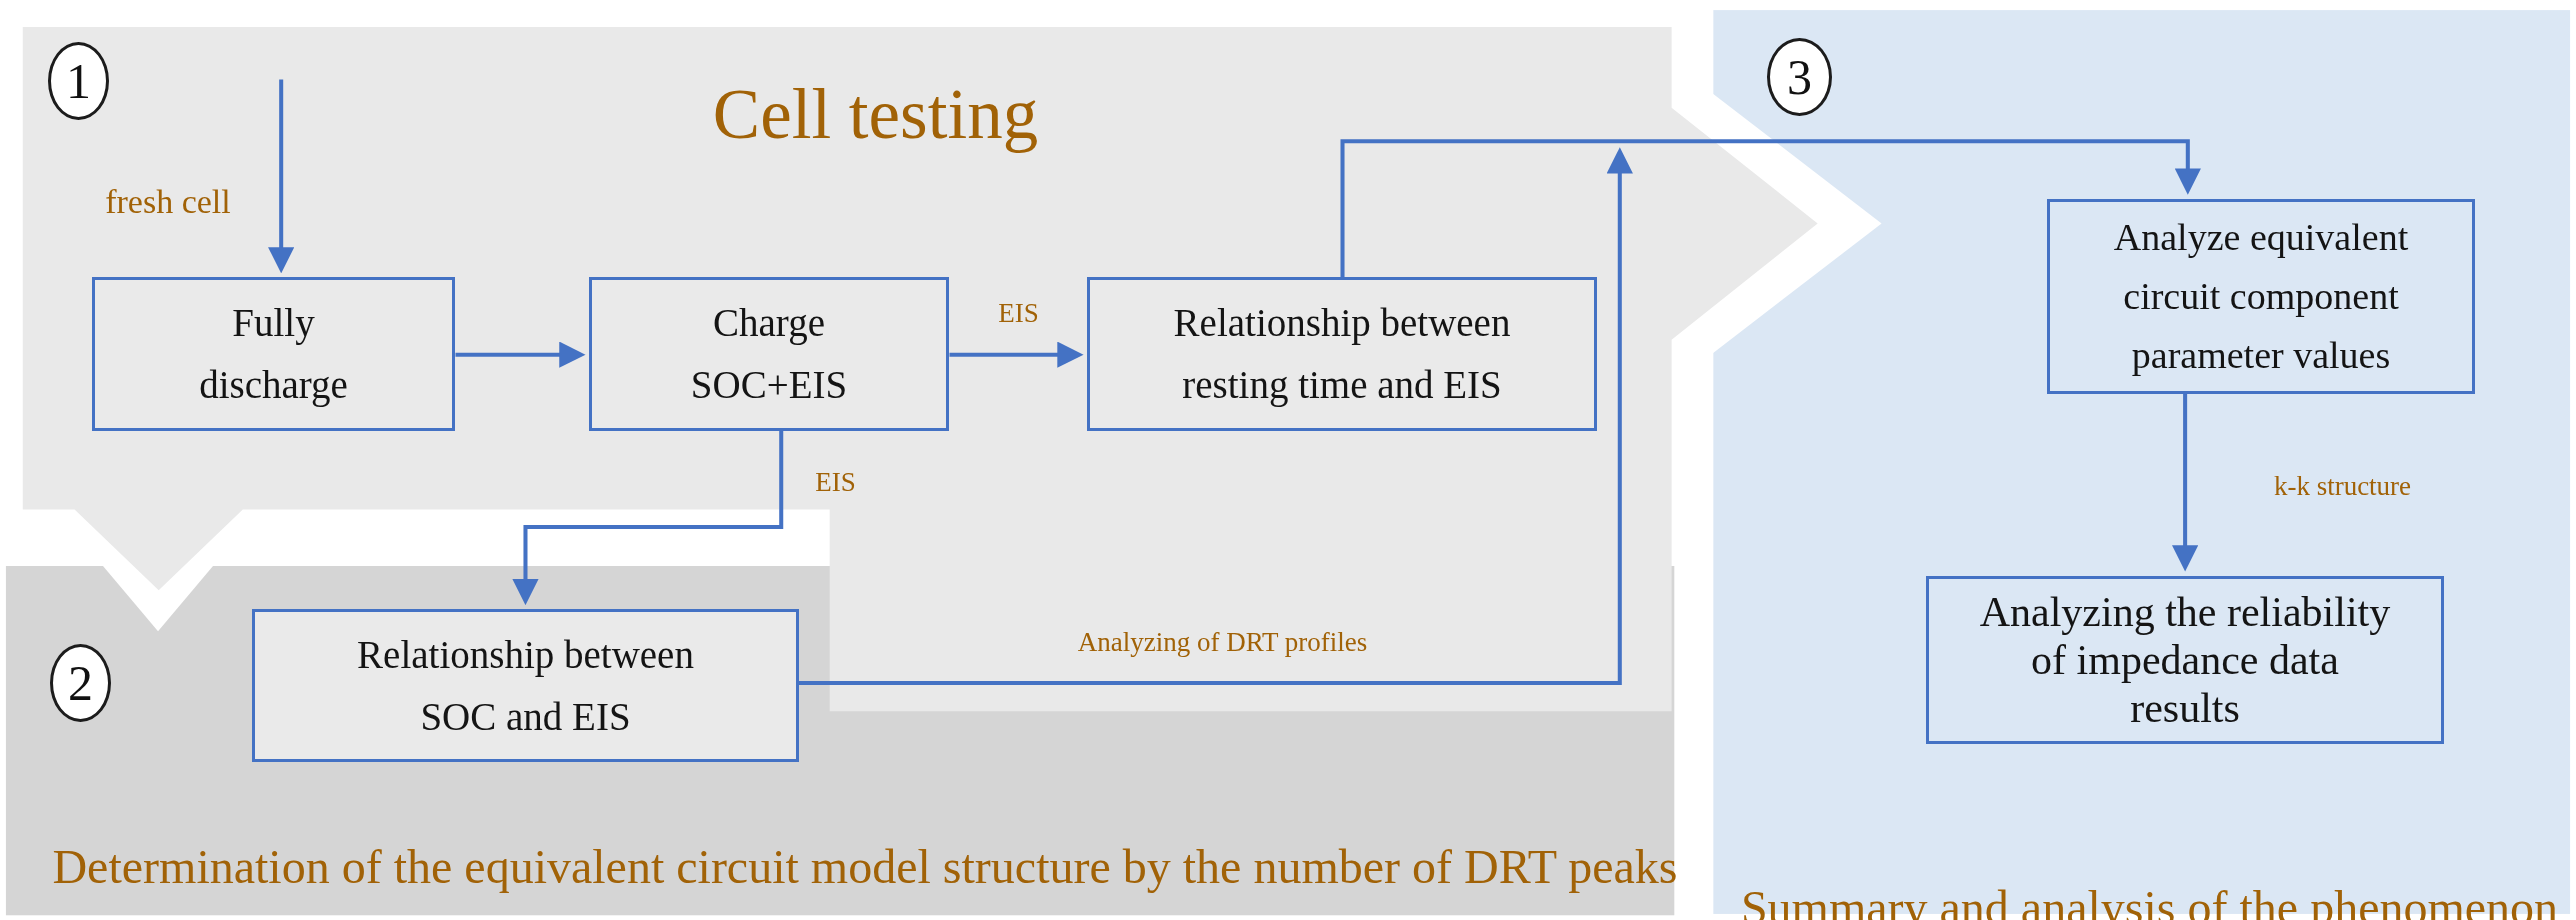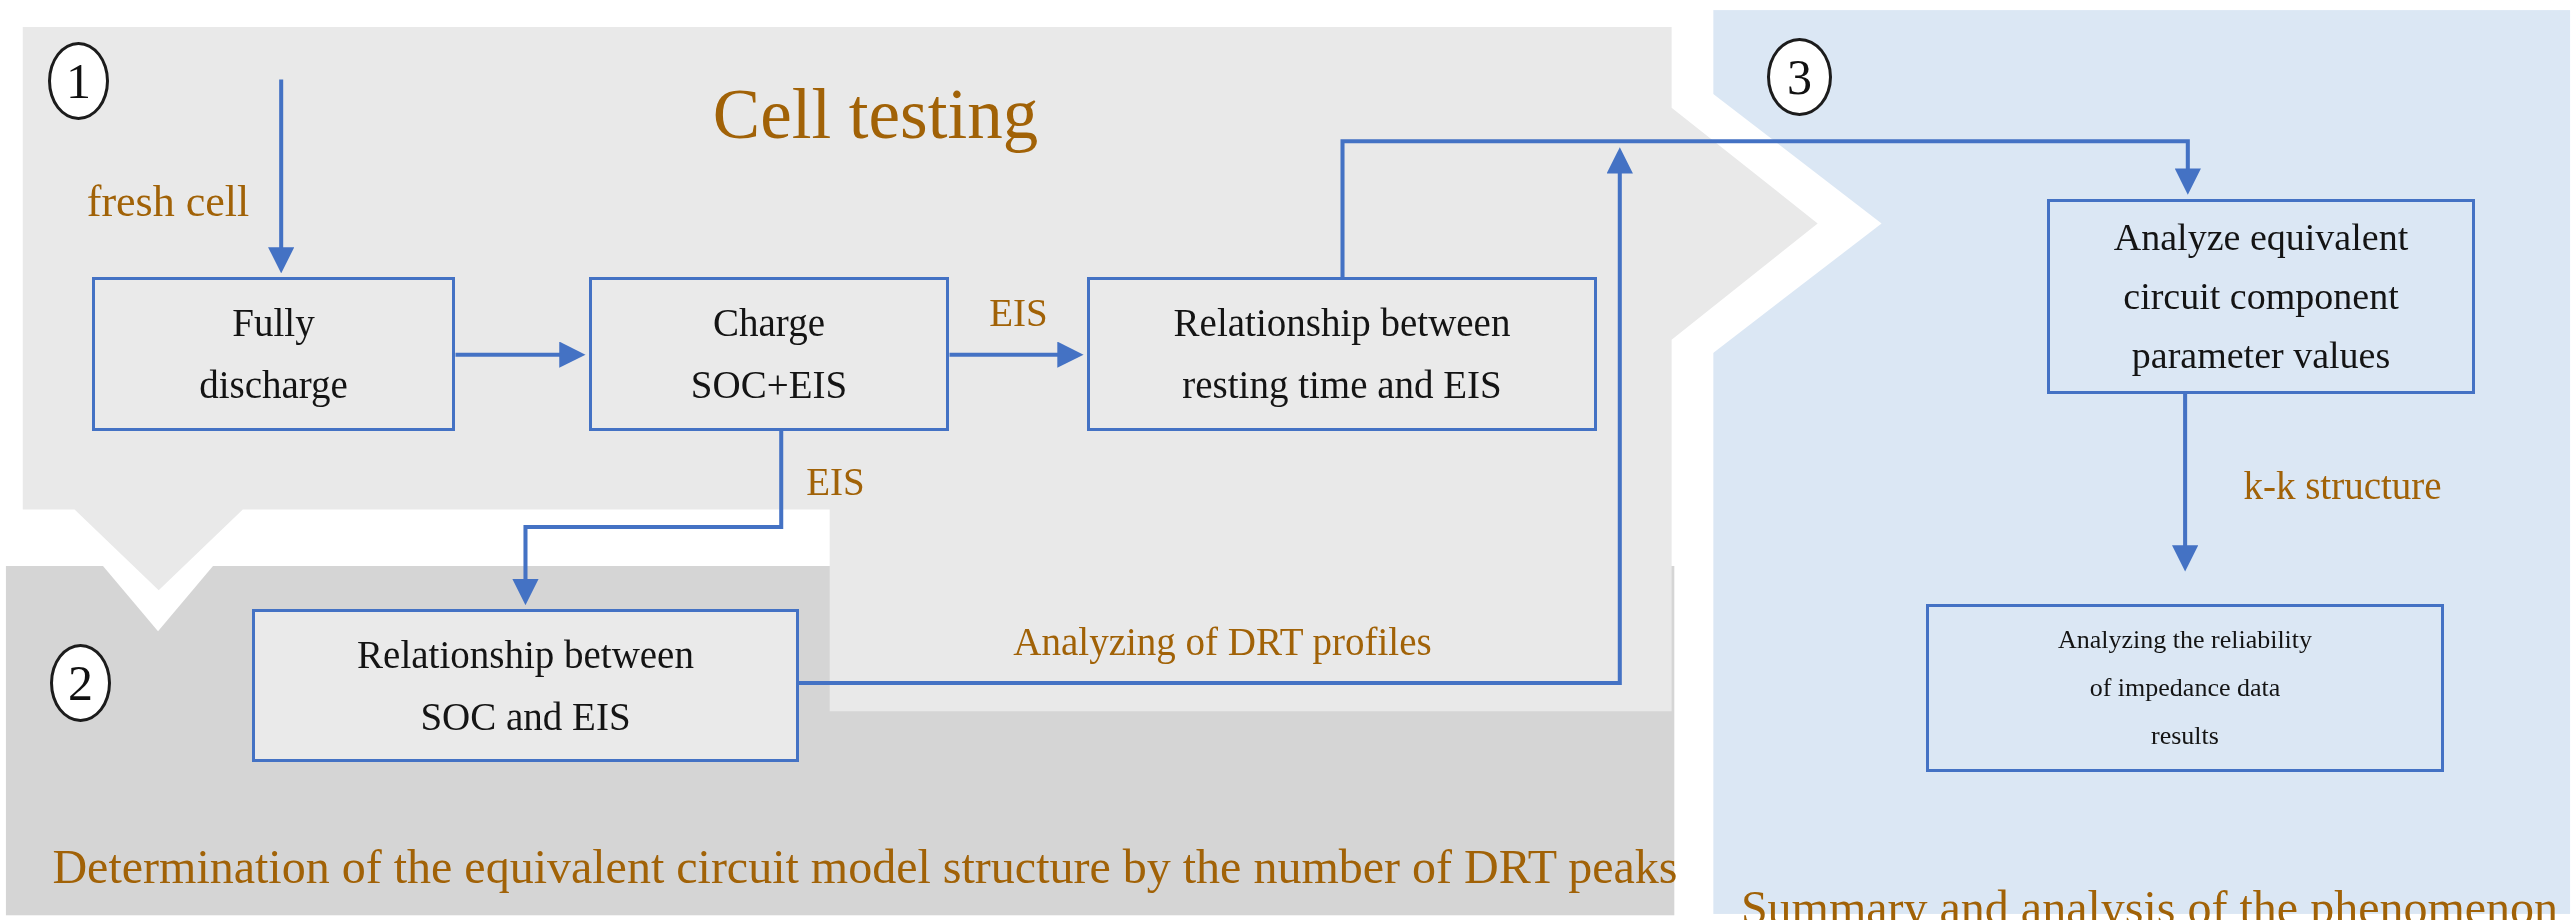--- a/index.html
+++ b/index.html
@@ -10,21 +10,21 @@
        text-align:center;white-space:pre-line;color:#a16207;}
   .box{position:absolute;box-sizing:border-box;border:3.4px solid #4472c4;
        display:flex;align-items:center;justify-content:center;text-align:center;
        white-space:pre-line;font-size:39px;line-height:62px;color:#141414;}
   .box.grayfill{background:#eaeaea;}
   .box.bluefill{background:transparent;}
   .badge{position:absolute;box-sizing:border-box;border:3.4px solid #1c1c1c;border-radius:50%;
          background:#ffffff;display:flex;align-items:center;justify-content:center;
          font-size:50px;color:#111;}
   .title{font-size:71px;line-height:79px;}
-  .lbl{font-size:39px;line-height:44px;}
+  .lbl{font-size:27px;line-height:44px;}
   .cap{font-size:48px;line-height:54px;}
 </style>
 </head>
 <body>
 
 <div class="canvas">
 
   <svg class="layer" viewBox="0 0 3826 1367">
     <defs>
       <marker id="arr" viewBox="0 0 10 10" refX="2" refY="5" markerWidth="6.5" markerHeight="6.5" orient="auto-start-reverse">
@@ -66,25 +66,25 @@
 SOC+EIS</div>
   <div class="box grayfill" style="left:92px;top:277px;width:363px;height:154px;">Fully
 discharge</div>
   <div class="box grayfill" style="left:1087px;top:277px;width:510px;height:154px;">Relationship between
 resting time and EIS</div>
   <div class="box grayfill" style="left:252px;top:609px;width:547px;height:153px;">Relationship between
 SOC and EIS</div>
   <div class="box bluefill" style="left:2003px;top:199px;width:428px;height:195px;font-size:38px;line-height:59px;margin-left:44px;">Analyze equivalent
 circuit component
 parameter values</div>
-  <div class="box bluefill" style="left:1926px;top:604px;width:518px;height:168px;font-size:26px;line-height:48px;">Analyzing the reliability
+  <div class="box bluefill" style="left:1926px;top:576px;width:518px;height:168px;font-size:42px;line-height:48px;">Analyzing the reliability
 of impedance data
 results</div>
 
-  <div class="txt lbl" style="left:40px;top:178px;width:256px;height:47px;font-size:44px;">fresh cell</div>
+  <div class="txt lbl" style="left:40px;top:178px;width:256px;height:47px;font-size:34px;">fresh cell</div>
   <div class="txt lbl" style="left:951px;top:291px;width:135px;height:44px;">EIS</div>
   <div class="txt lbl" style="left:768px;top:460px;width:135px;height:44px;">EIS</div>
   <div class="txt lbl" style="left:953px;top:618px;width:539px;height:47px;">Analyzing of DRT profiles</div>
   <div class="txt lbl" style="left:2208px;top:462px;width:269px;height:47px;">k-k structure</div>
 
   <div class="txt cap" style="left:37px;top:838px;width:1656px;height:57px;">Determination of the equivalent circuit model structure by the number of DRT peaks</div>
   <div class="txt cap" style="left:1727px;top:837px;width:845px;height:57px;margin-top:42px;">Summary and analysis of the phenomenon</div>
 
 </div>
 

